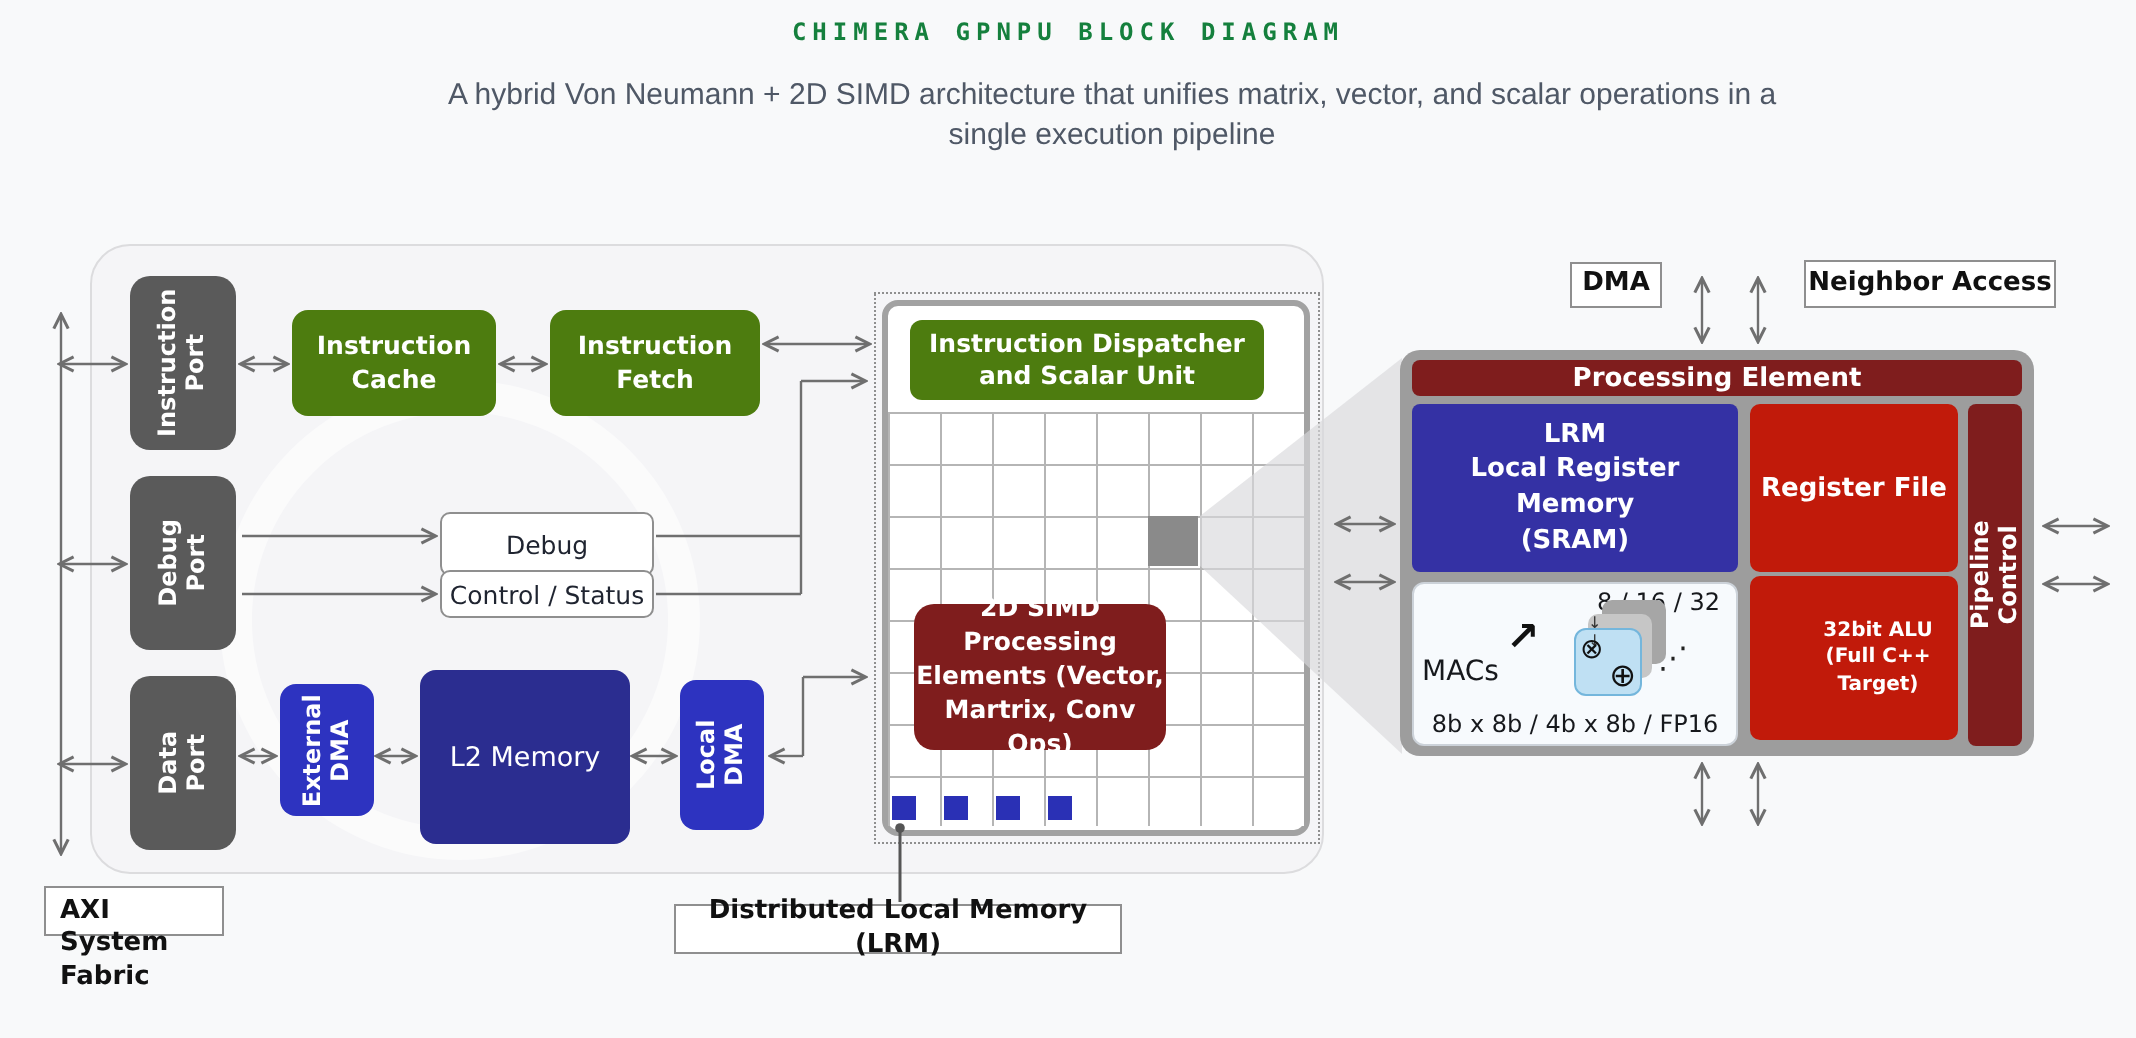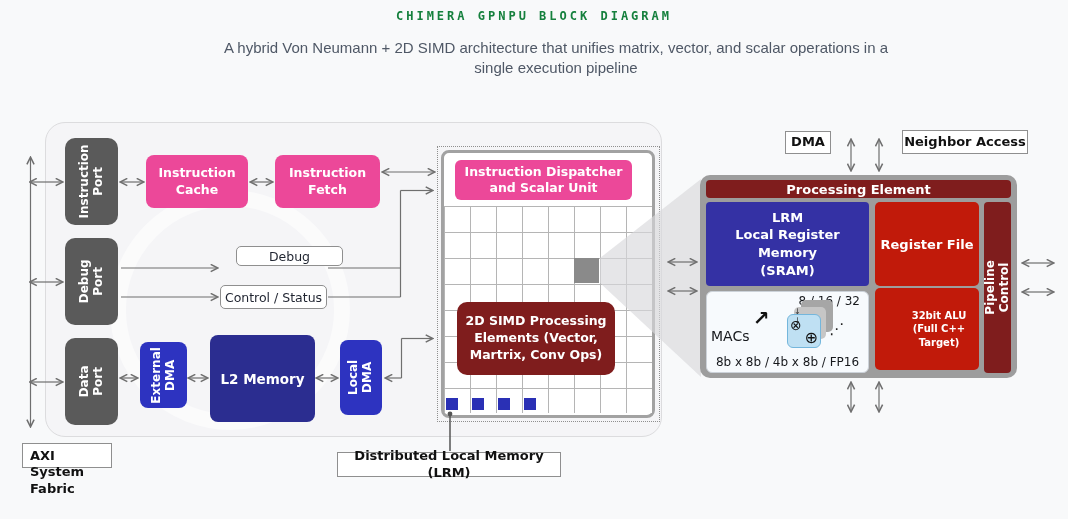--- a/index.html
+++ b/index.html
@@ -10,24 +10,24 @@
   .title{width:100%;top:9px;text-align:center;font-family:"DejaVu Sans Mono",monospace;
          font-size:12px;font-weight:bold;letter-spacing:3px;color:#15803d;}
   .subtitle{width:100%;top:38px;text-align:center;font-family:"Liberation Sans",sans-serif;
          font-size:15px;color:#4f5866;line-height:20px;white-space:pre-line;margin-left:22px;}
   .container{left:45px;top:122px;width:617px;height:315px;background:#f5f5f7;
          border:1.5px solid #dcdcde;border-radius:20px;}
   .wm{left:110px;top:190px;width:240px;height:240px;border:16px solid rgba(255,255,255,.55);
          border-radius:50%;}
   .port{width:53px;height:87px;background:#5a5a5a;border-radius:10px;color:#fff;
         font-size:12px;font-weight:bold;line-height:1.25;}
-  .green{background:#ec4899;border-radius:8px;color:#fff;font-size:12.5px;font-weight:bold;line-height:1.3;}
+  .green{background:#4d7c0f;border-radius:8px;color:#fff;font-size:12.5px;font-weight:bold;line-height:1.3;}
   .whitebox{background:#fff;border:1.3px solid #8f8f8f;border-radius:5px;color:#1f2430;font-size:12.5px;}
   .bluebox{background:#2d33c0;border-radius:8px;color:#fff;font-weight:bold;}
-  .navy{background:#2b2d90;border-radius:8px;color:#fff;font-weight:bold;}
+  .navy{background:#2b2d90;border-radius:8px;color:#fff;font-weight:normal;}
   .blackbox{background:#7f1d1d;color:#fff;font-weight:bold;}
   .red{background:#c11a0a;border-radius:5px;color:#fff;font-weight:bold;}
   .lblbox{background:#fff;border:1.3px solid #8f8f8f;color:#111;font-weight:bold;font-size:13px;line-height:1.25;}
   .vert{transform:rotate(-90deg);white-space:pre-line;text-align:center;line-height:1.2;}
   .grid{left:444px;top:206px;width:208px;height:207px;background-color:#fff;
     background-image:repeating-linear-gradient(to right,#b5b5b5 0 1px,transparent 1px 26px),
                      repeating-linear-gradient(to bottom,#b5b5b5 0 1px,transparent 1px 26px);}
   .sq{width:12px;height:12px;background:#2a30b5;}
   svg.overlay{position:absolute;left:0;top:0;pointer-events:none;}
 </style>
@@ -52,21 +52,21 @@
   </div>
   <div class="abs ctr port" style="left:65px;top:338px;">
     <span class="vert">Data Port</span>
   </div>
 
   <div class="abs ctr green" style="left:146px;top:155px;width:102px;height:53px;">Instruction
 Cache</div>
   <div class="abs ctr green" style="left:275px;top:155px;width:105px;height:53px;">Instruction
 Fetch</div>
 
-  <div class="abs ctr whitebox" style="left:220px;top:246px;width:107px;height:20px;margin-left:16px;">Debug</div>
+  <div class="abs ctr whitebox" style="left:220px;top:256px;width:107px;height:32px;">Debug</div>
   <div class="abs ctr whitebox" style="left:220px;top:285px;width:107px;height:24px;">Control / Status</div>
 
   <div class="abs ctr bluebox" style="left:140px;top:342px;width:47px;height:66px;font-size:12px;">
     <span class="vert">External
 DMA</span>
   </div>
   <div class="abs ctr navy" style="left:210px;top:335px;width:105px;height:87px;font-size:13.5px;">L2 Memory</div>
   <div class="abs ctr bluebox" style="left:340px;top:340px;width:42px;height:75px;font-size:12px;">
     <span class="vert">Local
 DMA</span>
@@ -78,21 +78,21 @@
 
   <svg class="overlay" width="1068" height="519">
     <polygon points="600,258 701,179 701,377 600,283" fill="#d9d9db" opacity="0.65"></polygon>
   </svg>
 
   <div class="abs" style="left:574px;top:258px;width:25px;height:25px;background:#8a8a8a;"></div>
 
   <div class="abs ctr green" style="left:455px;top:160px;width:177px;height:40px;border-radius:6px;">Instruction Dispatcher
 and Scalar Unit</div>
 
-  <div class="abs ctr blackbox" style="left:457px;top:302px;width:158px;height:73px;border-radius:10px;font-size:12.5px;line-height:1.35;">2D SIMD Processing
+  <div class="abs ctr blackbox" style="left:457px;top:302px;width:126px;height:73px;border-radius:10px;font-size:12.5px;line-height:1.35;">2D SIMD Processing
 Elements (Vector,
 Martrix, Conv Ops)</div>
 
   <div class="abs sq" style="left:446px;top:398px;"></div>
   <div class="abs sq" style="left:472px;top:398px;"></div>
   <div class="abs sq" style="left:498px;top:398px;"></div>
   <div class="abs sq" style="left:524px;top:398px;"></div>
 
   <div class="abs lblbox" style="left:22px;top:443px;width:90px;height:25px;padding:4px 0 0 7px;white-space:pre-line;">AXI System
 Fabric</div>

